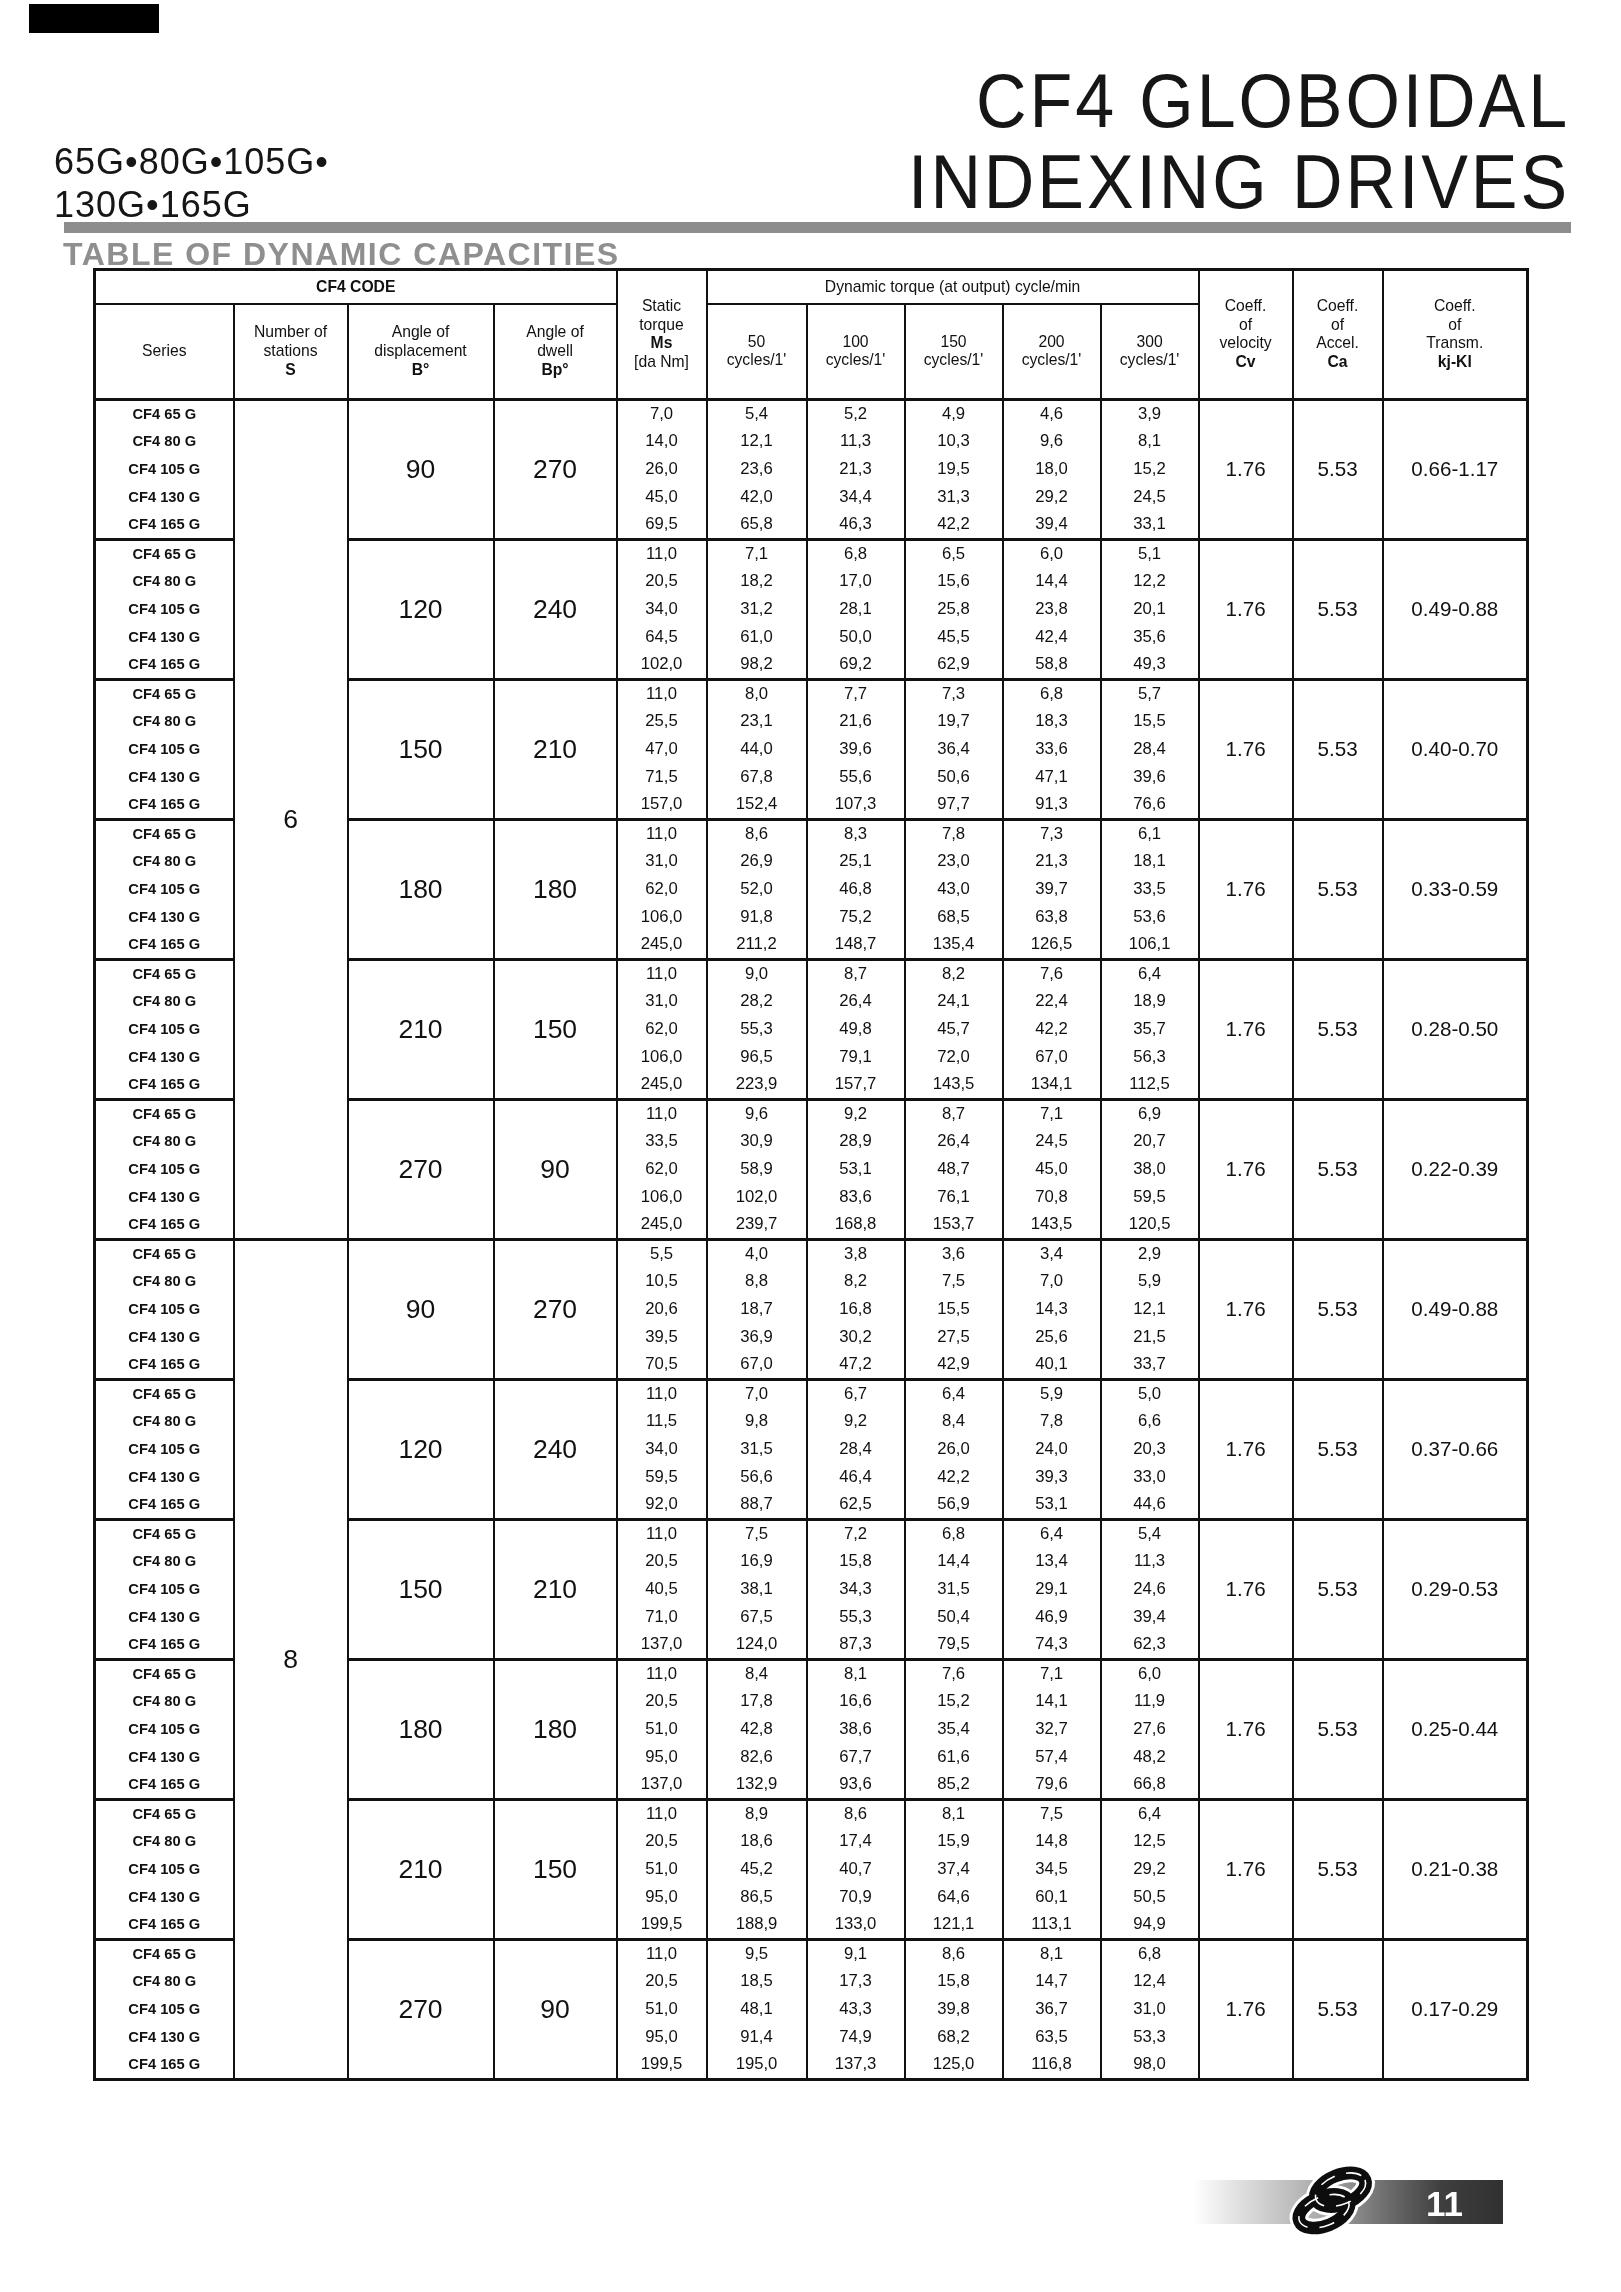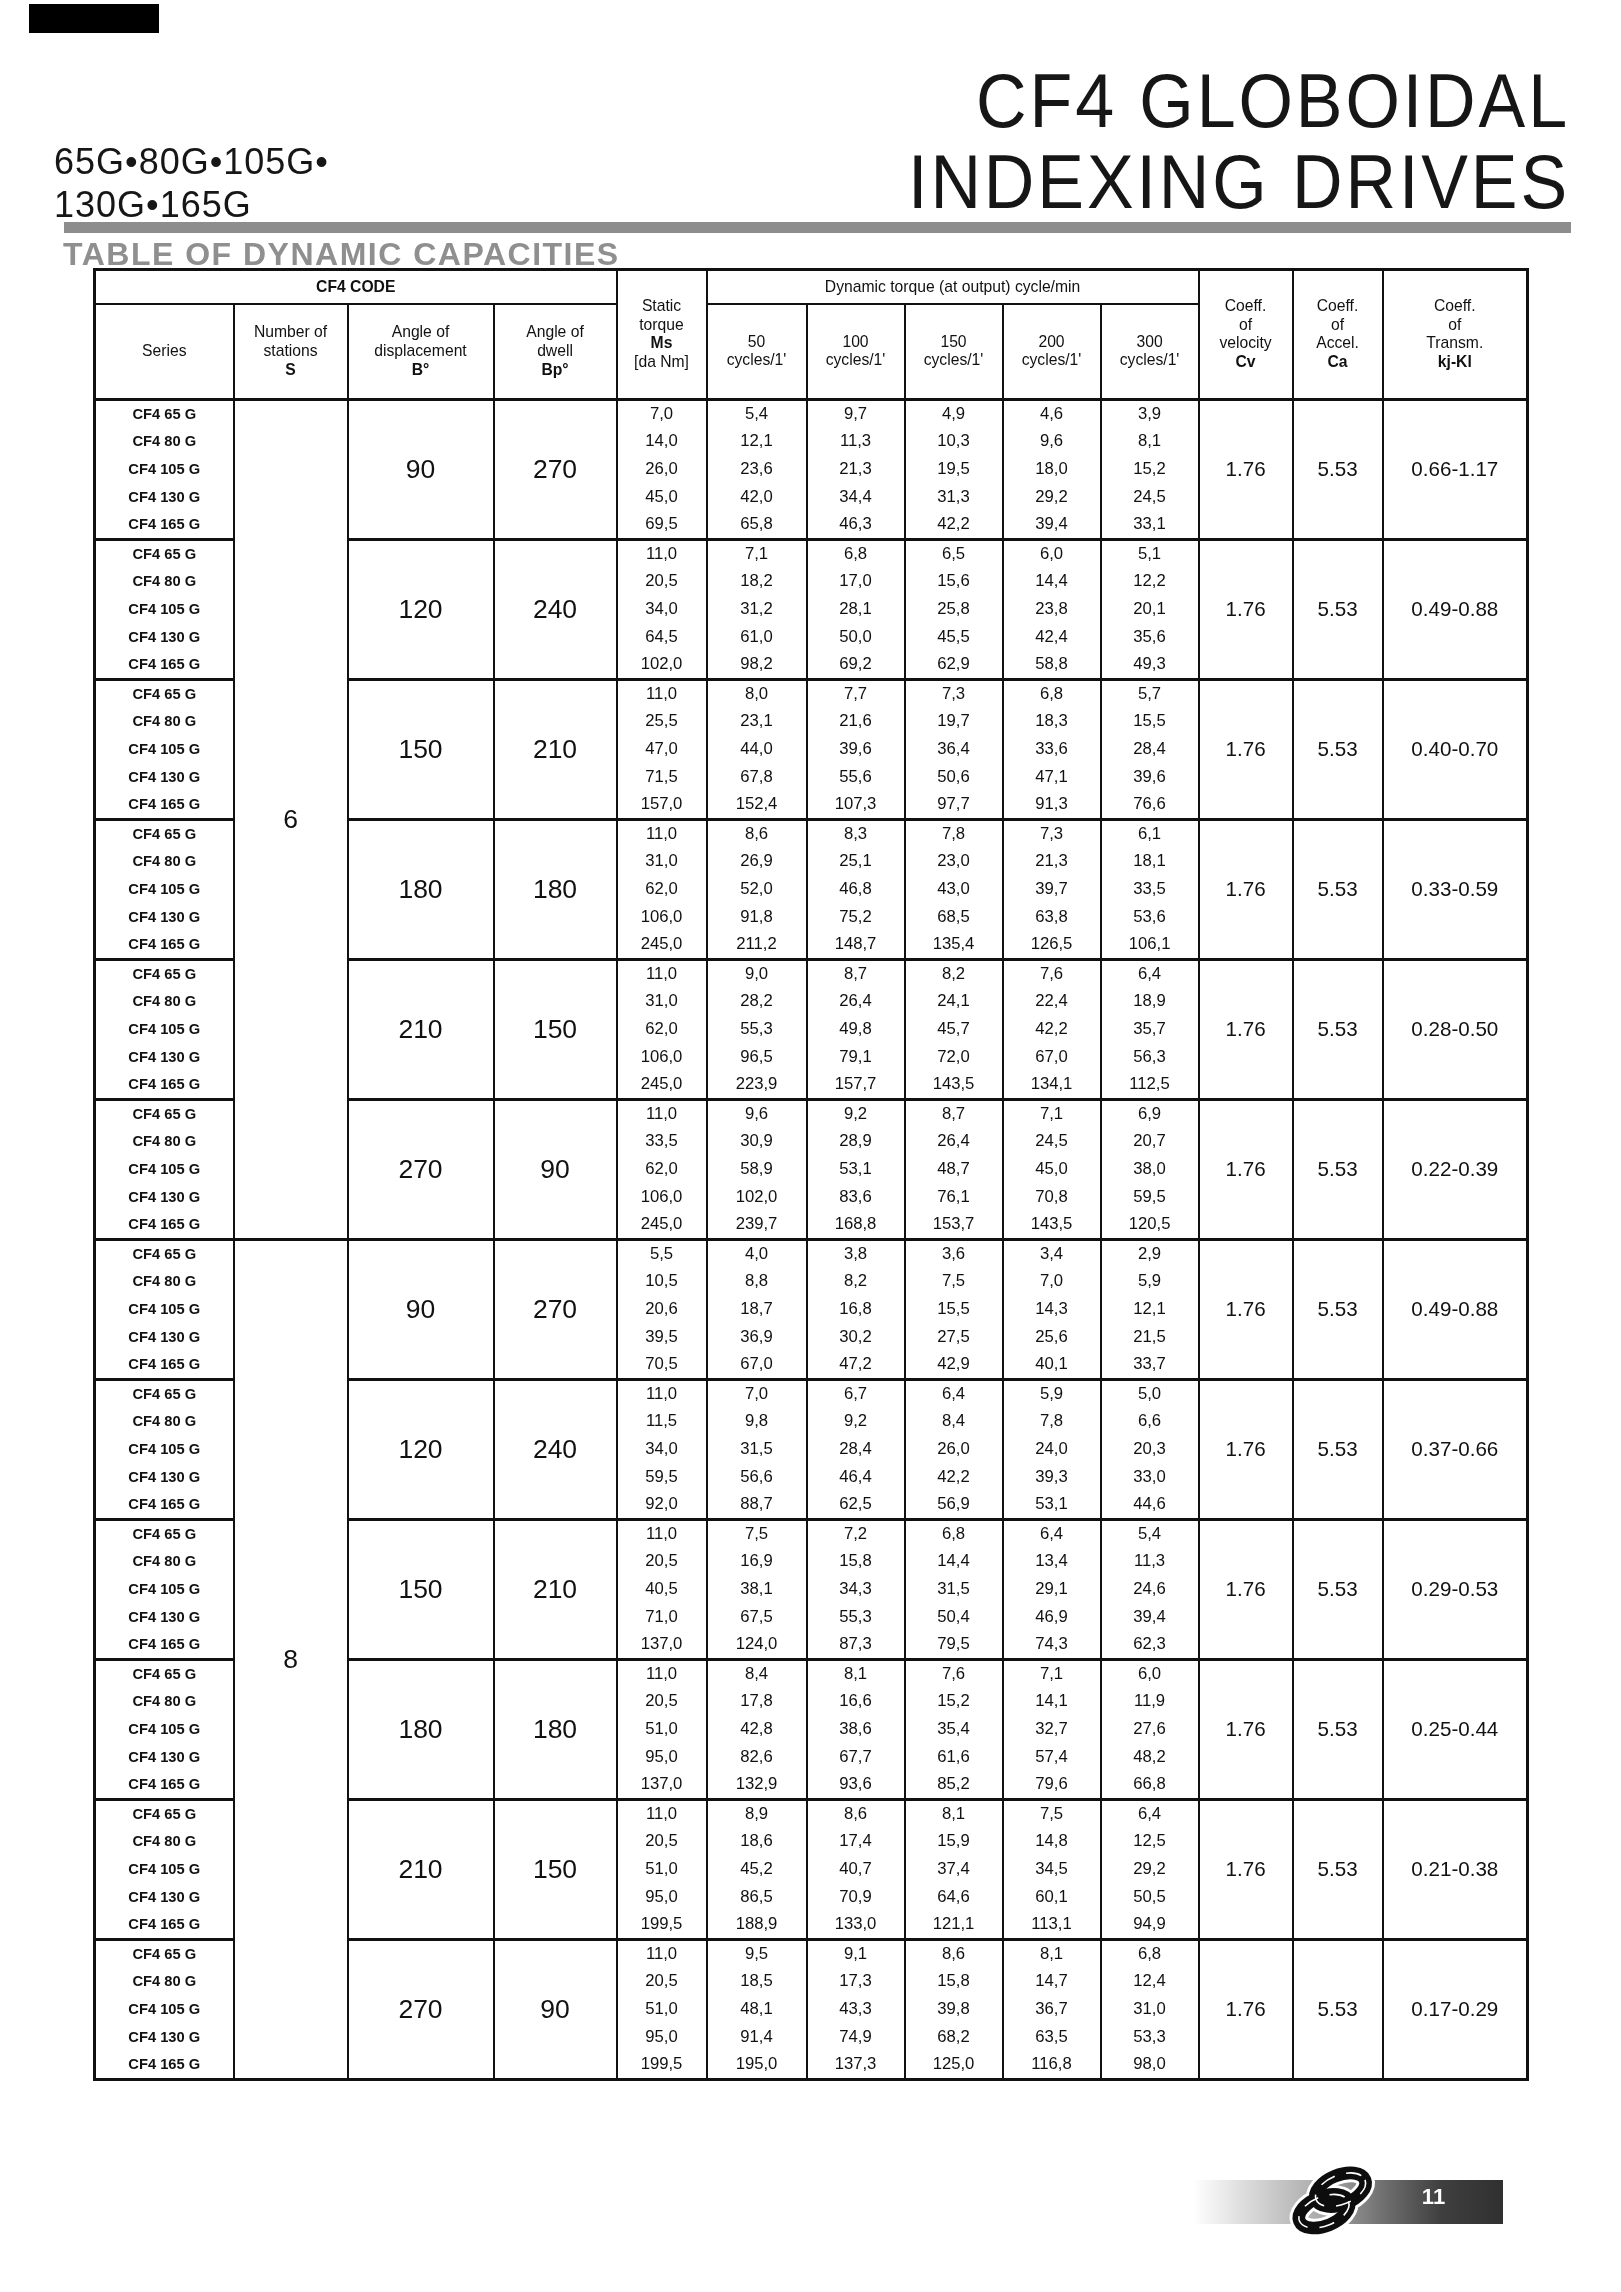--- a/index.html
+++ b/index.html
@@ -30,22 +30,22 @@
   tbody td{border-top:none;border-bottom:none;}
   tbody td.bt{border-top:3.9px solid #111;}
   td.series{font-weight:bold;font-size:14.7px;margin-top:28px;}
   td.stations{font-size:26.5px;}
   td.angle{font-size:26.5px;}
   td.val{font-size:16.7px;}
   td.coeff{font-size:20.6px;}
 
   .footer-bar{position:absolute;left:1193px;top:2180px;width:310px;height:44px;
       background:linear-gradient(90deg,#ffffff 0%,#d9d9d9 18%,#a8a8a8 42%,#6e6e6e 62%,#3f3f3f 80%,#303030 100%);}
-  .page-number{position:absolute;left:1404px;top:2184px;width:59px;text-align:center;
-      font-size:22px;font-weight:bold;color:#ffffff;}
+  .page-number{position:absolute;left:1404px;top:2184px;width:59px;text-align:right;
+      font-size:35px;font-weight:bold;color:#ffffff;}
   .brand-logo{position:absolute;left:1270px;top:2152px;}
 </style>
 </head>
 <body>
 
 <div class="page">
 
   <div class="corner-mark"></div>
 
   <div class="codes">
@@ -146,21 +146,21 @@
       </tr>
     </thead>
     <tbody>
         <tr>
           <td class="series bt">CF4 65 G</td>
           <td class="stations bt" rowspan="30">6</td>
           <td class="angle bt" rowspan="5">90</td>
           <td class="angle bt" rowspan="5">270</td>
           <td class="val bt">7,0</td>
           <td class="val bt">5,4</td>
-          <td class="val bt">9,7</td>
+          <td class="val bt">5,2</td>
           <td class="val bt">4,9</td>
           <td class="val bt">4,6</td>
           <td class="val bt">3,9</td>
           <td class="coeff bt" rowspan="5">1.76</td>
           <td class="coeff bt" rowspan="5">5.53</td>
           <td class="coeff bt" rowspan="5">0.66-1.17</td>
         </tr>
         <tr>
           <td class="series">CF4 80 G</td>
           <td class="val">14,0</td>

